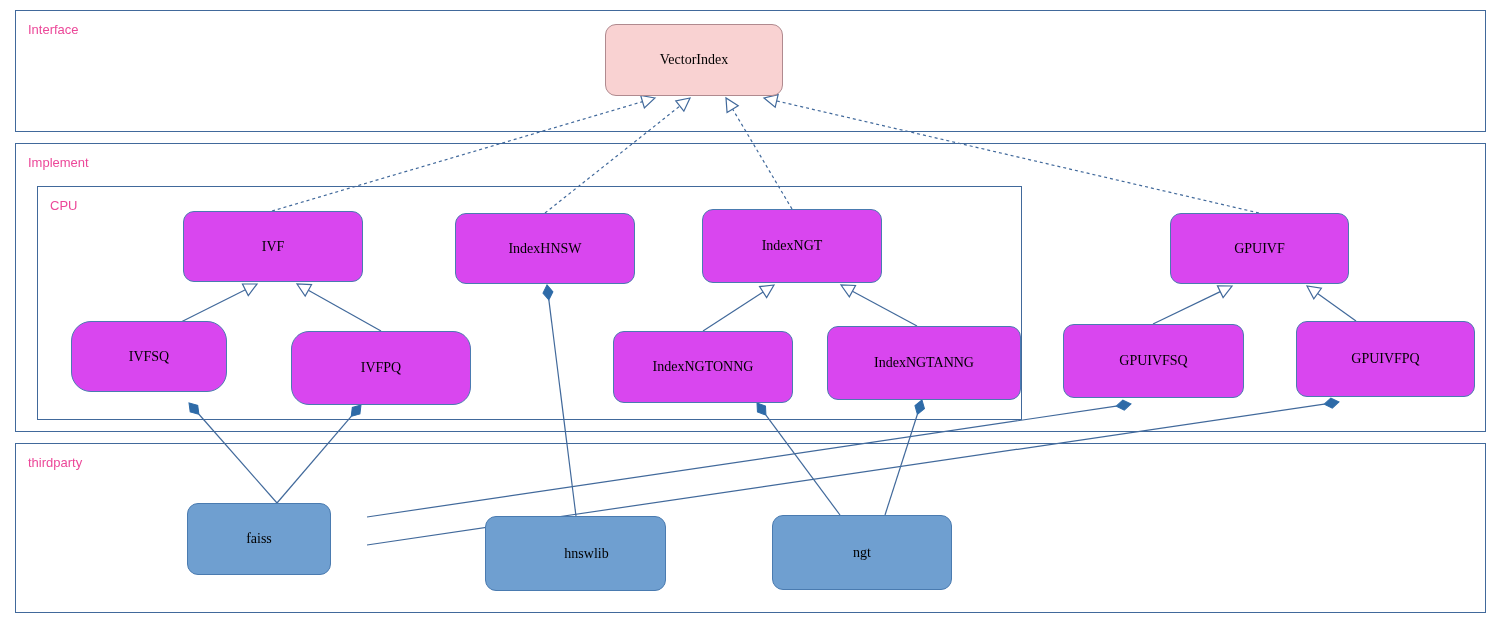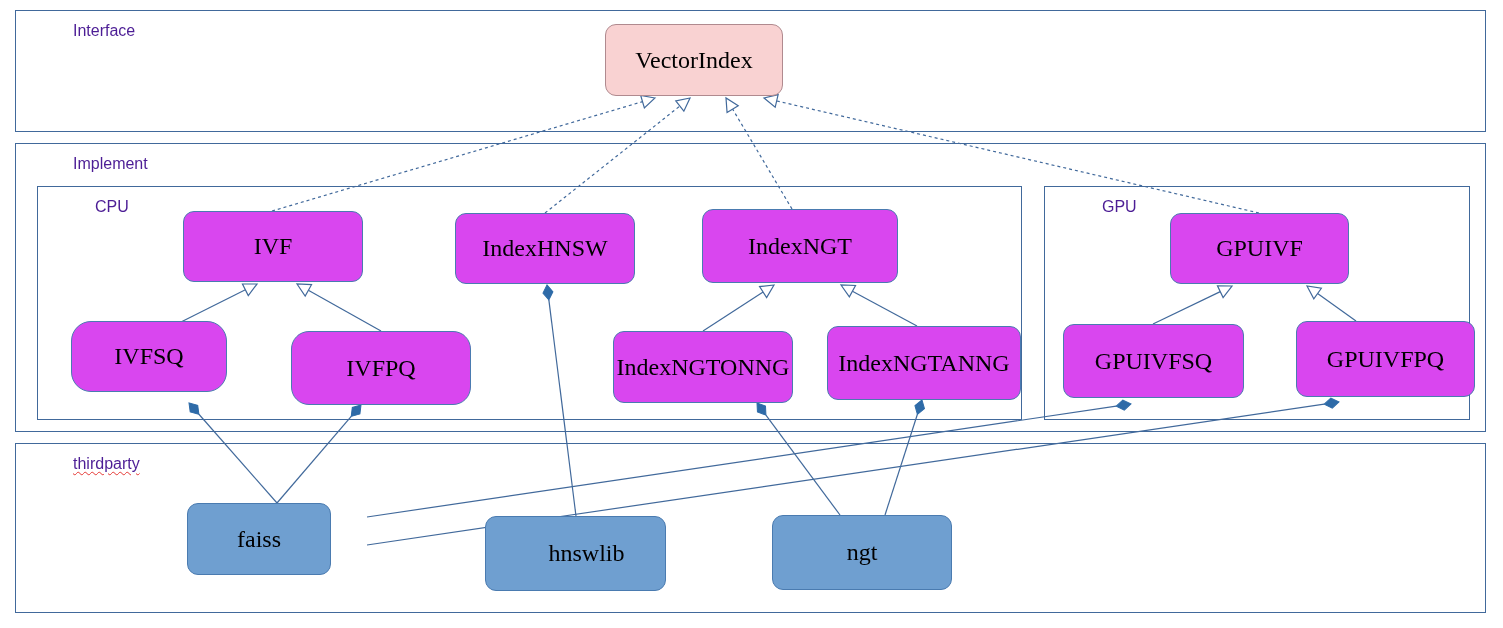--- a/index.html
+++ b/index.html
@@ -14,46 +14,44 @@
   
   .group {
     position:absolute;
     border:1px solid #41699b;
     background:transparent;
     box-sizing:border-box;
   }
   .group > .group-label {
     position:absolute;
     font-family:"Liberation Sans", sans-serif;
-    font-size:16px;
-    color:#4c1d95;
+    font-size:13px;
+    color:#ec4899;
     white-space:nowrap;
     line-height:1;
-    margin-left:45px;
   }
   .group.inner { border-color:#41699b; }
   .misspelled {
-    text-decoration:underline;
     text-decoration-color:#e53935;
     text-decoration-style:wavy;
     text-decoration-thickness:1px;
     text-underline-offset:2px;
   }
 
   
   .node {
     position:absolute;
     box-sizing:border-box;
     border-radius:11px;
     border:1.3px solid #4a7bb0;
     display:flex;
     align-items:center;
     justify-content:center;
     font-family:"Liberation Serif", serif;
-    font-size:24px;
+    font-size:14px;
     color:#000000;
     text-align:center;
     line-height:1.1;
     box-shadow:0 0 0 0 rgba(0,0,0,0);
   }
   .node.iface { background:#f9d2d2; border-color:#b08a8f; }
   .node.impl  { background:#d946ef; border-color:#4a7bb0; }
   .node.lib   { background:#6f9fd0; border-color:#4a7bb0; }
 
   
@@ -73,23 +71,20 @@
   </div>
 
   <div class="group" id="grp-implement" style="left: 15px; top: 143px; width: 1471px; height: 289px;">
     <span class="group-label" style="left: 12px; top: 12px;">Implement</span>
   </div>
 
   <div class="group inner" id="grp-cpu" style="left: 37px; top: 186px; width: 985px; height: 234px;">
     <span class="group-label" style="left: 12px; top: 12px;">CPU</span>
   </div>
 
-  <div class="group inner" id="grp-gpu" style="left: 1044px; top: 186px; width: 426px; height: 234px;">
-    <span class="group-label" style="left: 12px; top: 12px;">GPU</span>
-  </div>
 
   <div class="group" id="grp-thirdparty" style="left: 15px; top: 443px; width: 1471px; height: 170px;">
     <span class="group-label misspelled" style="left: 12px; top: 12px;">thirdparty</span>
   </div>
 
   <svg id="edges" viewBox="0 0 1503 628">
       <g>
         <line x1="272" y1="211" x2="642.5313633313413" y2="101.67873614506118" stroke="#41699b" stroke-width="1.2" fill="none" stroke-dasharray="3,3"></line>
         <polygon points="0,0 -13,-6.5 -13,6.5" transform="translate(655,98) rotate(-16.43812351587305)" fill="#ffffff" stroke="#41699b" stroke-width="1.2"></polygon>
       </g>
@@ -162,21 +157,21 @@
   <div id="nodes">
       <div class="node iface" style="left: 605px; top: 24px; width: 178px; height: 72px;">
         <span>VectorIndex</span>
       </div>
       <div class="node impl" style="left: 183px; top: 211px; width: 180px; height: 71px;">
         <span>IVF</span>
       </div>
       <div class="node impl" style="left: 455px; top: 213px; width: 180px; height: 71px;">
         <span>IndexHNSW</span>
       </div>
-      <div class="node impl" style="left: 702px; top: 209px; width: 196px; height: 74px;">
+      <div class="node impl" style="left: 702px; top: 209px; width: 180px; height: 74px;">
         <span>IndexNGT</span>
       </div>
       <div class="node impl" style="left: 71px; top: 321px; width: 156px; height: 71px; border-radius: 20px;">
         <span>IVFSQ</span>
       </div>
       <div class="node impl" style="left: 291px; top: 331px; width: 180px; height: 74px; border-radius: 18px;">
         <span>IVFPQ</span>
       </div>
       <div class="node impl" style="left: 613px; top: 331px; width: 180px; height: 72px;">
         <span>IndexNGTONNG</span>

